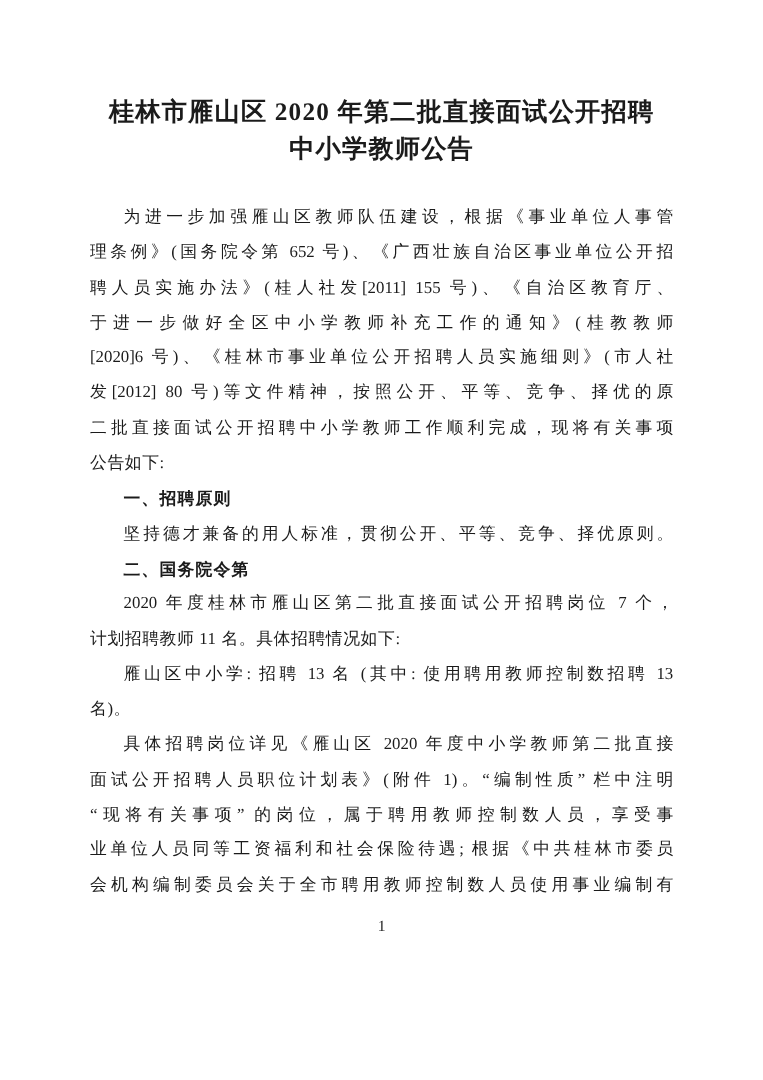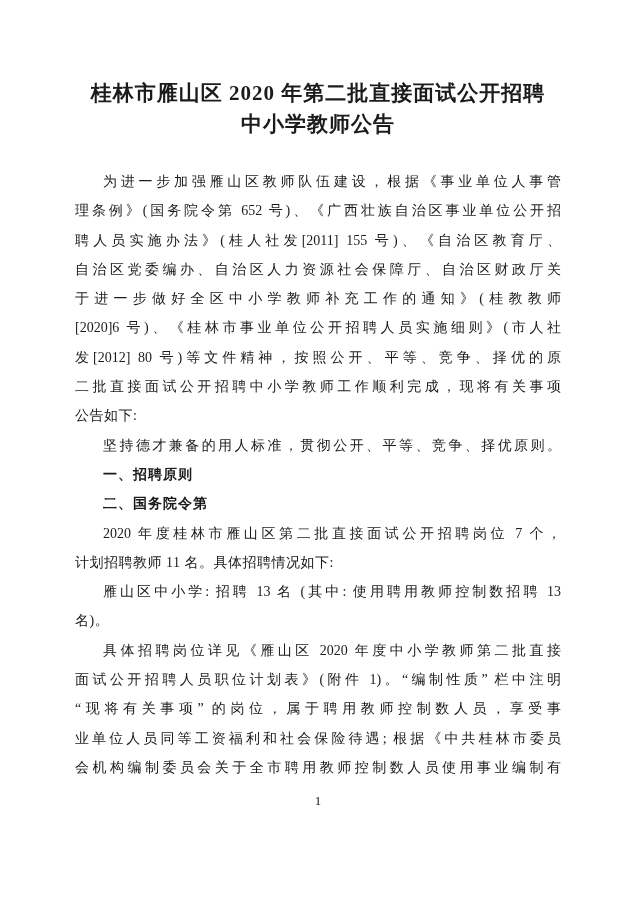--- a/index.html
+++ b/index.html
@@ -64,28 +64,27 @@
 
   <div class="title">
     <div>桂林市雁山区 2020 年第二批直接面试公开招聘</div>
     <div>中小学教师公告</div>
   </div>
 
   <div class="content">
     <div class="ln i j">为进一步加强雁山区教师队伍建设，根据《事业单位人事管</div>
     <div class="ln j">理条例》(国务院令第 652 号)、《广西壮族自治区事业单位公开招</div>
     <div class="ln j">聘人员实施办法》(桂人社发[2011] 155 号)、《自治区教育厅、</div>
-    <div class="ln j">自治区党委编办、自治区人力资源社会保障厅、自治区财政厅关</div>
     <div class="ln j">于进一步做好全区中小学教师补充工作的通知》(桂教教师</div>
     <div class="ln j">[2020]6 号)、《桂林市事业单位公开招聘人员实施细则》(市人社</div>
     <div class="ln j">发[2012] 80 号)等文件精神，按照公开、平等、竞争、择优的原</div>
     <div class="ln j">二批直接面试公开招聘中小学教师工作顺利完成，现将有关事项</div>
     <div class="ln">公告如下:</div>
+    <div class="ln i hd">一、招聘原则</div>
     <div class="ln i j">坚持德才兼备的用人标准，贯彻公开、平等、竞争、择优原则。</div>
-    <div class="ln i hd">一、招聘原则</div>
     <div class="ln i hd">二、国务院令第</div>
     <div class="ln i j">2020 年度桂林市雁山区第二批直接面试公开招聘岗位 7 个，</div>
     <div class="ln">计划招聘教师 11 名。具体招聘情况如下:</div>
     <div class="ln i j">雁山区中小学: 招聘 13 名 (其中: 使用聘用教师控制数招聘 13</div>
     <div class="ln">名)。</div>
     <div class="ln i j">具体招聘岗位详见《雁山区 2020 年度中小学教师第二批直接</div>
     <div class="ln j">面试公开招聘人员职位计划表》(附件 1)。“编制性质” 栏中注明</div>
     <div class="ln j">“现将有关事项” 的岗位，属于聘用教师控制数人员，享受事</div>
     <div class="ln j">业单位人员同等工资福利和社会保险待遇; 根据《中共桂林市委员</div>
     <div class="ln j">会机构编制委员会关于全市聘用教师控制数人员使用事业编制有</div>

